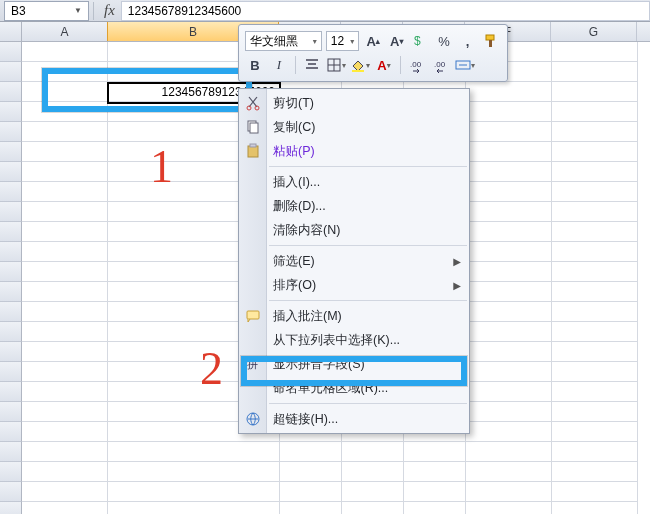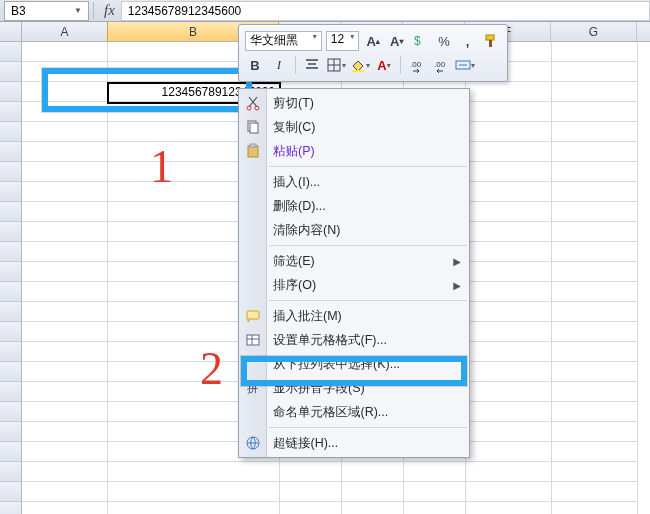--- a/index.html
+++ b/index.html
@@ -33,21 +33,21 @@
   
   .active-cell-border { position:absolute; border:2px solid #000; pointer-events:none; }
 
   
   .annotation { position:absolute; border:6px solid #2aa6ee; background:transparent; box-shadow:0 0 0 1px rgba(0,0,0,.15); }
   .anno-num { position:absolute; color:#de3b2a; font-size:46px; font-family:"Comic Sans MS","Segoe Script",cursive; }
 
   
   .mini-toolbar { position:absolute; left:238px; top:24px; width:270px; background:linear-gradient(#f7f9fc,#e6ebf3); border:1px solid #9aa5b8; border-radius:3px; box-shadow:2px 2px 4px rgba(0,0,0,.2); padding:4px 6px; }
   .mt-row { display:flex; align-items:center; gap:4px; height:24px; }
-  .mt-font { height:20px; background:#fff; border:1px solid #aeb7c6; font-size:12px; padding:0 4px; display:flex; justify-content:space-between; }
+  .mt-font { height:20px; background:#fff; border:1px solid #aeb7c6; font-size:12px; padding:0 4px; display:flex; align-items:center; justify-content:space-between; }
   .mt-font.name { width:78px; }
   .mt-font.size { width:34px; }
   .mt-dd { font-size:8px; color:#666; }
   .mt-btn { width:20px; height:20px; display:flex; align-items:center; justify-content:center; font-size:13px; color:#3a4150; border-radius:2px; }
   .mt-btn svg { width:16px; height:16px; }
   .mt-sep { width:1px; height:18px; background:#c2c8d4; margin:0 2px; }
 
   
   .context-menu { position:absolute; left:238px; top:88px; width:232px; background:#f4f6fa; border:1px solid #98a2b3; box-shadow:3px 3px 6px rgba(0,0,0,.25); padding:2px 0; }
   .cm-iconstrip { position:absolute; left:0; top:0; bottom:0; width:28px; background:linear-gradient(90deg,#e8ecf3,#dee3ec); border-right:1px solid #c9cfdb; }
@@ -470,29 +470,20 @@
   <div class="cm-item">
     <span class="icon">
         <svg class="i-comment" viewBox="0 0 16 16">
           <rect x="2" y="3" width="12" height="8" rx="1" fill="#ffe9a0" stroke="#caa23a"></rect>
           <path d="M5 11l-2 3v-3" fill="#ffe9a0" stroke="#caa23a"></path>
         </svg>
       </span>
     <span>插入批注(M)</span>
   </div>
   <div class="cm-item">
-    <span class="icon">
-        <svg class="i-format" viewBox="0 0 16 16">
-          <rect x="2" y="3" width="12" height="10" fill="#fff" stroke="#668"></rect>
-          <path d="M2 7h12M7 3v10" stroke="#668"></path>
-        </svg>
-      </span>
-    <span>设置单元格格式(F)...</span>
-  </div>
-  <div class="cm-item">
     <span>从下拉列表中选择(K)...</span>
   </div>
   <div class="cm-item">
     <span class="icon">
         <svg class="i-pinyin" viewBox="0 0 16 16">
           <text x="2" y="12" font-size="11" fill="#335">拼</text>
         </svg>
       </span>
     <span>显示拼音字段(S)</span>
   </div>

